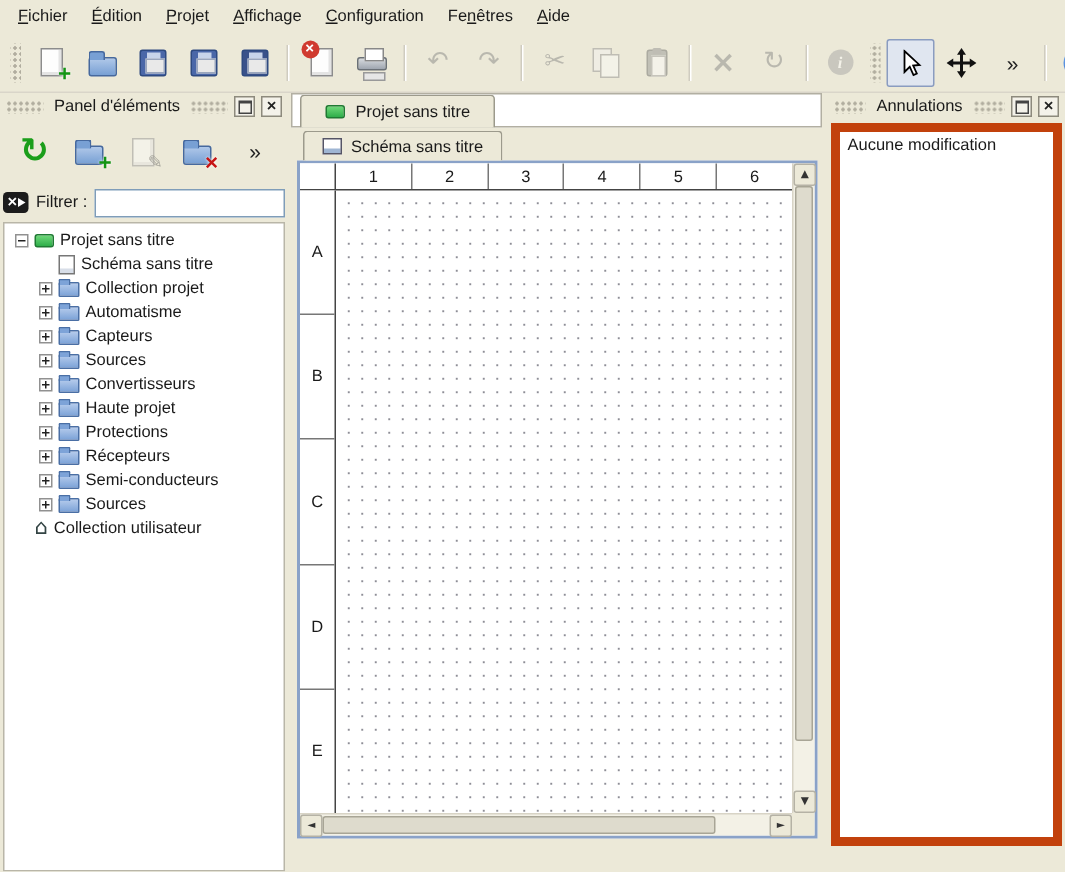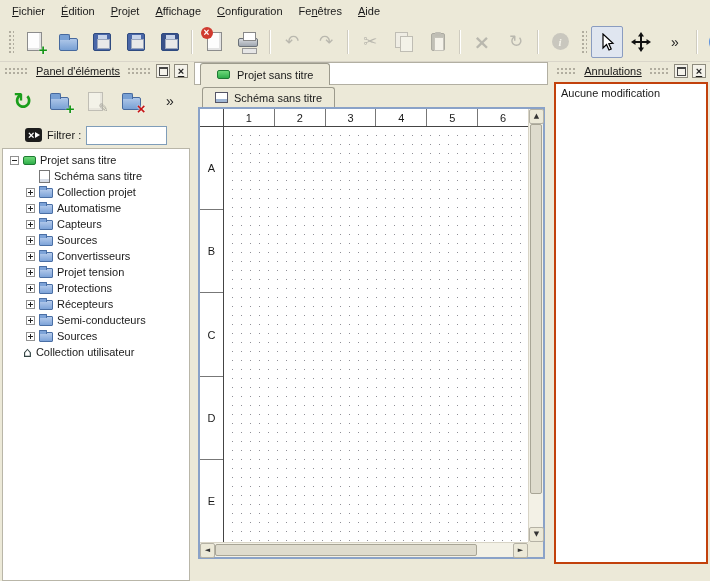--- a/index.html
+++ b/index.html
@@ -58,32 +58,32 @@
   .gi-x::after{content:"×";font-size:20px;font-weight:bold;}
   .gi-rotate::after{content:"↻";}
   .gi-refresh::after{content:"↻";}
   .gi-refresh{color:#1b9e1b;font-size:23px;font-weight:bold;}
   .chev{font-size:14px;color:#222;}
 
   
   .dock{position:absolute;display:flex;flex-direction:column;}
   .left-dock{left:0;top:62px;width:192px;height:519px;}
   .right-dock{left:552px;top:62px;width:158px;height:502px;}
-  .dock-titlebar{height:18px;display:flex;align-items:center;gap:4px;padding:0 4px;flex:none;text-decoration:underline;}
+  .dock-titlebar{height:18px;display:flex;align-items:center;gap:4px;padding:0 4px;flex:none;}
   .grip-h{flex:1;height:9px;background-image:radial-gradient(circle,#b1ad9f 1px,rgba(0,0,0,0) 1.3px);background-size:4px 4px;}
   .dock-title{padding:0 3px;white-space:nowrap;}
   .dock-btn{width:14px;height:14px;border:1px solid #8d8a7d;background:#f4f2ea;display:flex;align-items:center;justify-content:center;padding:0;flex:none;}
   .dock-btn.float::before{content:"";width:7px;height:6px;border:1px solid #444;border-top-width:2px;}
   .dock-btn.close::before{content:"×";font-size:11px;font-weight:bold;color:#222;line-height:1;}
 
   .ltoolbar{height:42px;display:flex;align-items:center;padding:2px 5px;flex:none;}
   .lbtn{width:36px;height:36px;border:1px solid transparent;background:transparent;display:flex;align-items:center;justify-content:center;position:relative;padding:0;flex:none;}
   .lbtn.disabled{opacity:.45;filter:grayscale(1);}
 
-  .filter-row{height:26px;display:flex;align-items:center;gap:5px;padding:2px 25px;flex:none;}
+  .filter-row{height:26px;display:flex;align-items:center;gap:5px;padding:2px 2px;flex:none;}
   .ic-filterclear{width:17px;height:14px;background:#1c1c1c;border-radius:3px;position:relative;flex:none;}
   .ic-filterclear::after{content:"×";color:#fff;font-size:11px;font-weight:bold;position:absolute;left:3px;top:0;line-height:14px;}
   .ic-filterclear::before{content:"";position:absolute;right:2px;top:4px;border-left:5px solid #fff;border-top:3px solid transparent;border-bottom:3px solid transparent;}
   .filter-input{flex:1;height:19px;border:1px solid #7f9db9;background:#fff;font-family:"Liberation Sans",sans-serif;font-size:11px;padding:1px 3px;min-width:0;}
 
   
   .tree{flex:1;margin:0 2px 0 2px;background:#fff;border:1px solid #b9b6a8;padding:3px 0;overflow:hidden;}
   .trow{height:16px;display:flex;align-items:center;gap:4px;padding-left:7px;}
   .trow.lvl1{padding-left:23px;}
   .exp{width:9px;height:9px;border:1px solid #919191;background:#fff;position:relative;flex:none;}
@@ -130,21 +130,21 @@
           display:flex;align-items:center;justify-content:center;padding:0;}
   .sb-btn::after{font-family:"DejaVu Sans",sans-serif;font-size:7px;color:#333;line-height:1;}
   .sb-up{top:0;left:0;}   .sb-up::after{content:"▲";}
   .sb-down{bottom:0;left:0;} .sb-down::after{content:"▼";}
   .sb-left{left:0;top:0;}  .sb-left::after{content:"◄";}
   .sb-right{right:0;top:0;} .sb-right::after{content:"►";}
   .v-thumb{position:absolute;left:1px;right:1px;top:15px;height:370px;background:#dedbcd;border:1px solid #a8a596;border-radius:2px;}
   .h-thumb{position:absolute;top:1px;bottom:1px;left:15px;width:262px;background:#dedbcd;border:1px solid #a8a596;border-radius:2px;}
 
   
-  .undo-list{flex:1;margin:2px 2px 0 2px;background:#fff;border:2px solid #c2410c;padding:3px 5px;overflow:hidden;}
+  .undo-list{flex:1;margin:2px 2px 0 2px;background:#fff;border:6px solid #c2410c;padding:3px 5px;overflow:hidden;}
 </style>
 </head>
 <body>
 
 <div class="menubar">
   <div class="menu-item"><u>F</u>ichier</div>
   <div class="menu-item"><u>É</u>dition</div>
   <div class="menu-item"><u>P</u>rojet</div>
   <div class="menu-item"><u>A</u>ffichage</div>
   <div class="menu-item"><u>C</u>onfiguration</div>
@@ -314,21 +314,21 @@
       <span class="tlabel">Sources</span>
     </div>
     <div class="trow lvl1">
       <span class="exp plus"></span>
       <span class="ti ti-folder"></span>
       <span class="tlabel">Convertisseurs</span>
     </div>
     <div class="trow lvl1">
       <span class="exp plus"></span>
       <span class="ti ti-folder"></span>
-      <span class="tlabel">Projet tension</span>
+      <span class="tlabel">Haute projet</span>
     </div>
     <div class="trow lvl1">
       <span class="exp plus"></span>
       <span class="ti ti-folder"></span>
       <span class="tlabel">Protections</span>
     </div>
     <div class="trow lvl1">
       <span class="exp plus"></span>
       <span class="ti ti-folder"></span>
       <span class="tlabel">Récepteurs</span>

